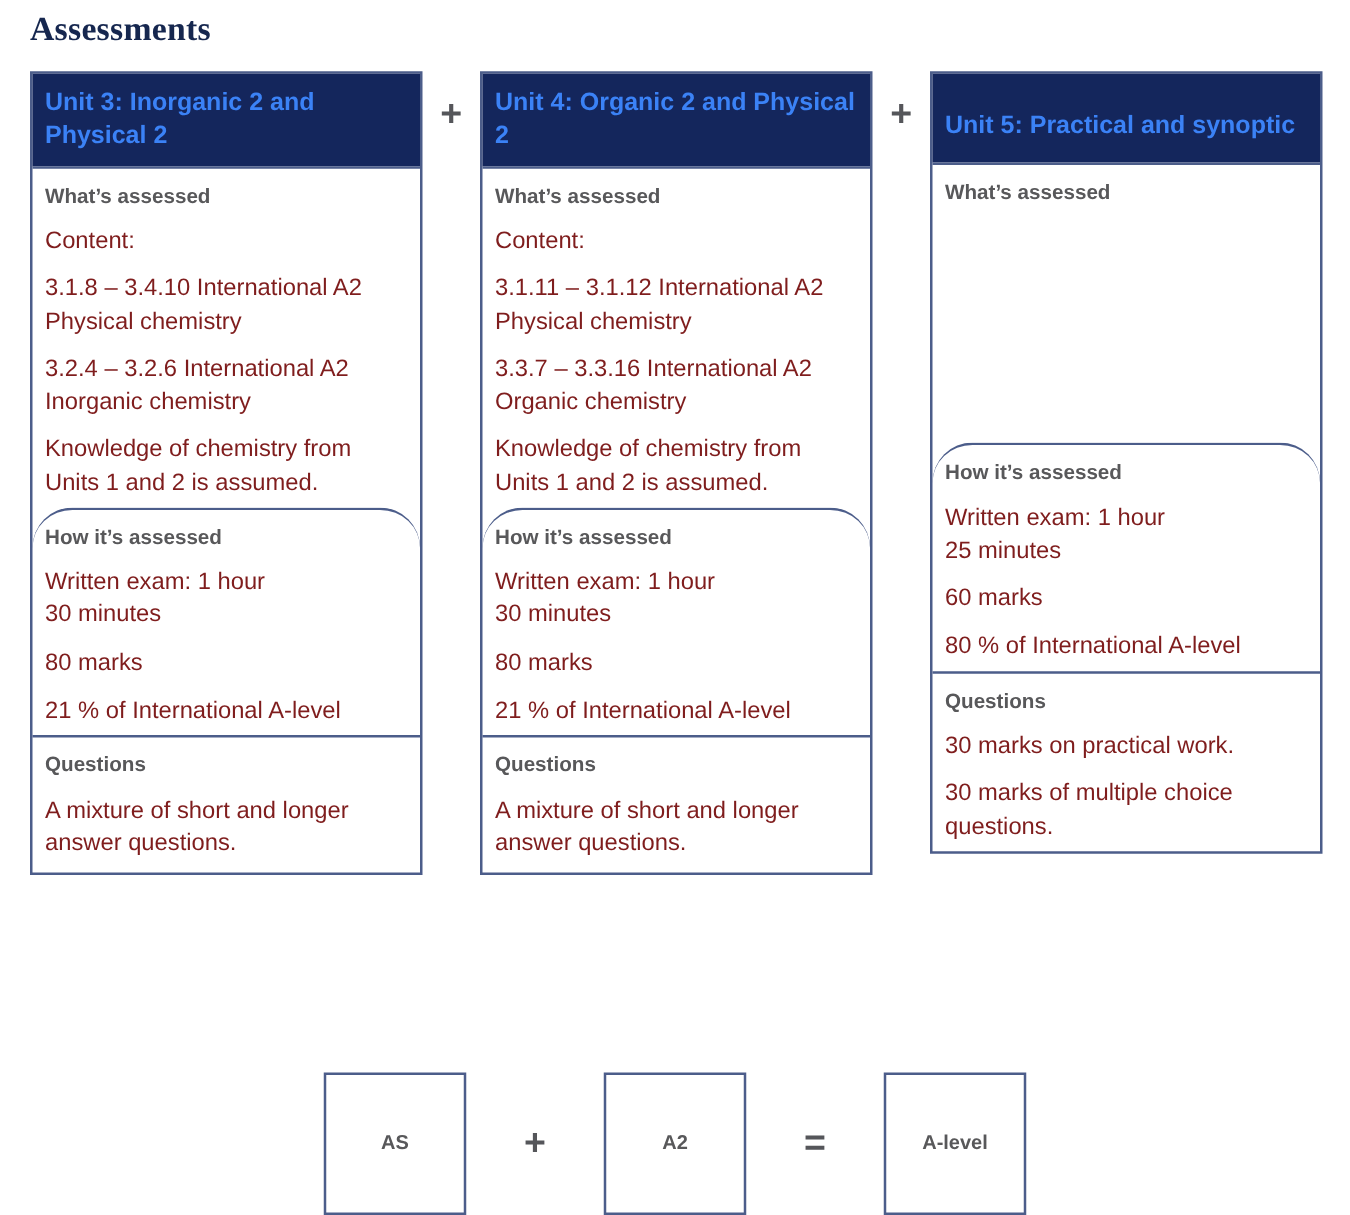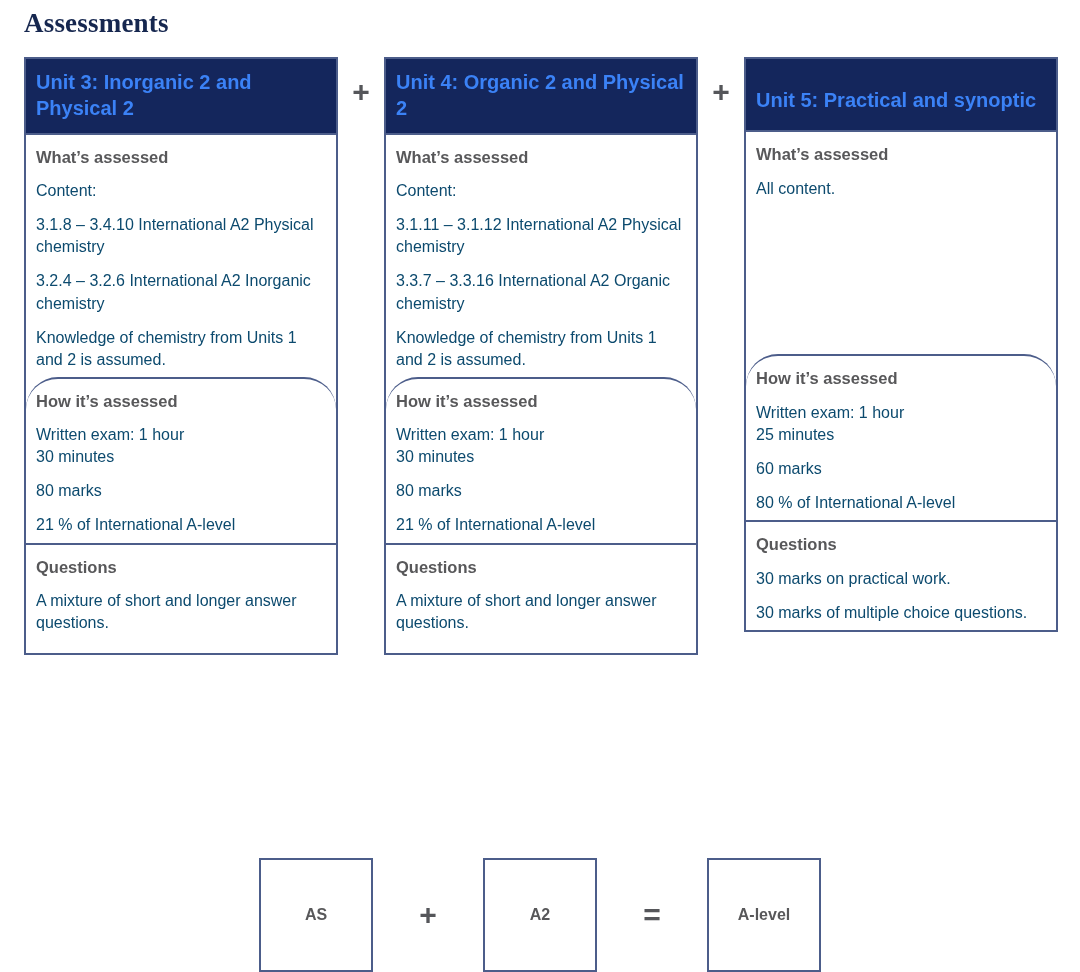--- a/index.html
+++ b/index.html
@@ -67,24 +67,24 @@
     border-top: none;
   }
   .section-title {
     font-size: 16.5px;
     font-weight: bold;
     color: #58585a;
     margin: 2px 0 6px 0;
     line-height: 1.3;
   }
   .section p {
-    font-size: 16px;
+    font-size: 19px;
     line-height: 1.38;
     margin: 12px 0 0 0;
-    color: #0c4a6e;
+    color: #7f1d1d;
   }
   .sec-assessed { min-height: 224px; }
   .sec-how { min-height: 143px; border-radius: 32px; }
   .sec-questions { min-height: 110px; }
   .plus-sep {
     font-size: 30px;
     font-weight: bold;
     color: #55565a;
     line-height: 1;
     padding: 20px 8px 0 8px;
@@ -184,21 +184,20 @@
       </div>
     </div>
 
     <div class="plus-sep">+</div>
 
     <div class="card">
       <div class="card-header single">Unit 5: Practical and synoptic</div>
 
       <div class="section sec-assessed">
         <div class="section-title">What’s assessed</div>
-        <p>All content.</p>
       </div>
 
       <div class="section sec-how">
         <div class="section-title">How it’s assessed</div>
         <p style="white-space:pre-line">Written exam: 1 hour
 25 minutes</p>
         <p>60 marks</p>
         <p>80 % of International A-level</p>
       </div>
 

